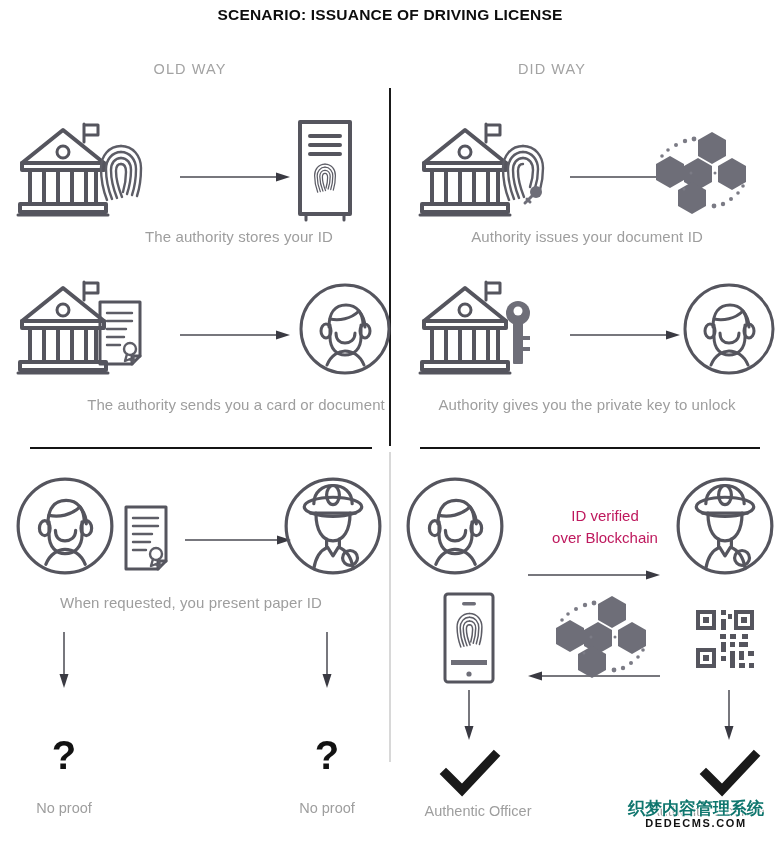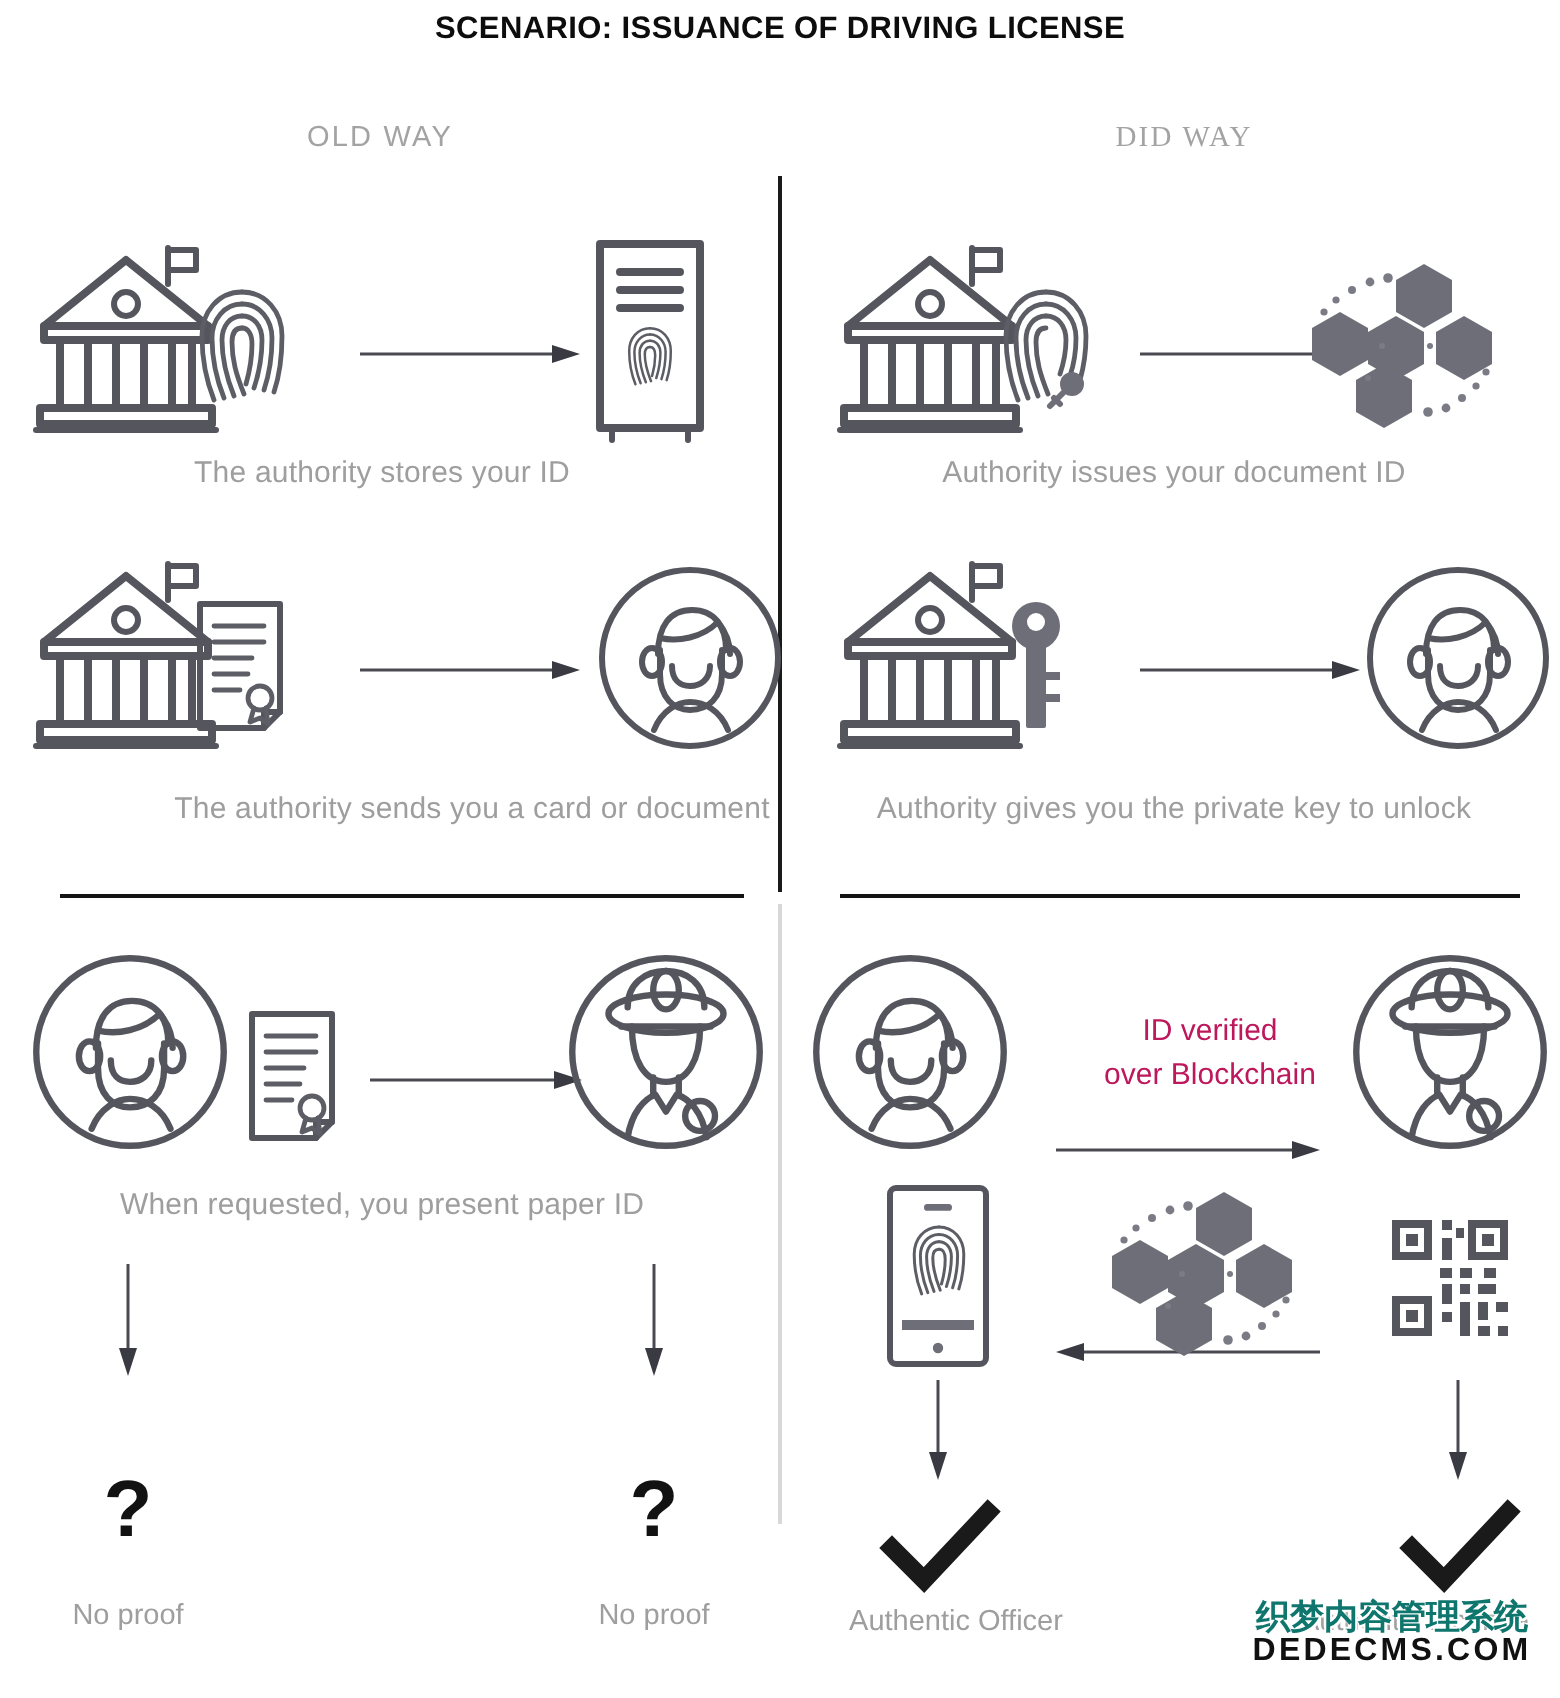--- a/index.html
+++ b/index.html
@@ -13,21 +13,21 @@
 
   
   #title{
     left:0;top:6px;width:780px;text-align:center;
     font-size:15.5px;font-weight:bold;letter-spacing:.2px;color:#0d0d0d;
   }
   .col-head{
     font-size:14.5px;letter-spacing:1.1px;color:#a3a3a3;text-align:center;
   }
   #head-old{left:90px;top:61px;width:200px;}
-  #head-did{left:492px;top:61px;width:200px;font-family:Liberation Serif, serif;}
+  #head-did{left:452px;top:61px;width:200px;}
 
   .caption{
     font-size:15px;color:#9e9e9e;text-align:center;white-space:nowrap;
     letter-spacing:.1px;
   }
   .cap-c-left{left:0;width:382px;}
   .cap-c-right{left:394px;width:386px;}
 
   .small-label{font-size:14.5px;color:#9e9e9e;text-align:center;white-space:nowrap;}
 
@@ -56,21 +56,21 @@
 
   
   .qmark{font-size:40px;font-weight:bold;color:#121212;text-align:center;line-height:1;}
 
   
   #watermark{
     left:616px;top:800px;width:160px;text-align:center;line-height:1.05;
   }
   #wm-cn{font-size:17px;font-weight:bold;color:#0f766e;letter-spacing:0px;
          text-shadow:0 0 2px #fff,1px 1px 0 #fff,-1px -1px 0 #fff;}
-  #wm-en{font-size:16px;font-weight:bold;color:#111;letter-spacing:1.6px;
+  #wm-en{font-size:11px;font-weight:bold;color:#111;letter-spacing:1.6px;
          text-shadow:0 0 2px #fff;}
 </style>
 </head>
 <body>
 
 <div class="stage">
 
   <div class="abs col-head" id="head-old">OLD WAY</div>
 
   <div class="abs" id="title">SCENARIO: ISSUANCE OF DRIVING LICENSE</div>
@@ -124,21 +124,21 @@
         <path class="lnthin" d="M25 22 C22 22 20 24 20 29 C20 38 22 45 26 55"></path>
         <path class="lnthin" d="M25 4 C37 4 45 14 45 26 C45 36 44 45 41 54"></path>
         <path class="lnthin" d="M25 10 C34 10 40 18 40 27 C40 36 39 44 36 53"></path>
         <path class="lnthin" d="M25 16 C31 16 35 21 35 28 C35 36 34 43 31 52"></path>
         <path class="lnthin" d="M25 22 C28 22 30 25 30 30 C30 37 29 43 27 50"></path>
       </g>
       <path class="ln2" d="M10 94 L10 100 M48 94 L48 100"></path>
     </svg>
   </div>
 
-  <div class="abs caption cap-c-left" style="top:228px;">The authority stores your ID</div>
+  <div class="abs caption cap-c-left" style="top:228px;padding-left:48px;">The authority stores your ID</div>
 
   <div class="abs" style="left:420px;top:122px;">
     <svg width="90" height="100" viewBox="0 0 90 100" aria-hidden="true">
       <path class="ln" d="M45 8 L86 41 L4 41 Z"></path>
       <circle class="ln2" cx="45" cy="30" r="6"></circle>
       <path class="ln2" d="M66 20 L66 2 M66 3 L80 3 L80 13 L66 13"></path>
       <rect class="ln" x="4" y="41" width="82" height="7"></rect>
       <path class="ln" d="M12 50 L12 82 M26 50 L26 82 M40 50 L40 82 M54 50 L54 82 M68 50 L68 82 M78 50 L78 82"></path>
       <rect class="ln" x="2" y="82" width="86" height="8"></rect>
       <path class="ln2" d="M0 93 L90 93"></path>

